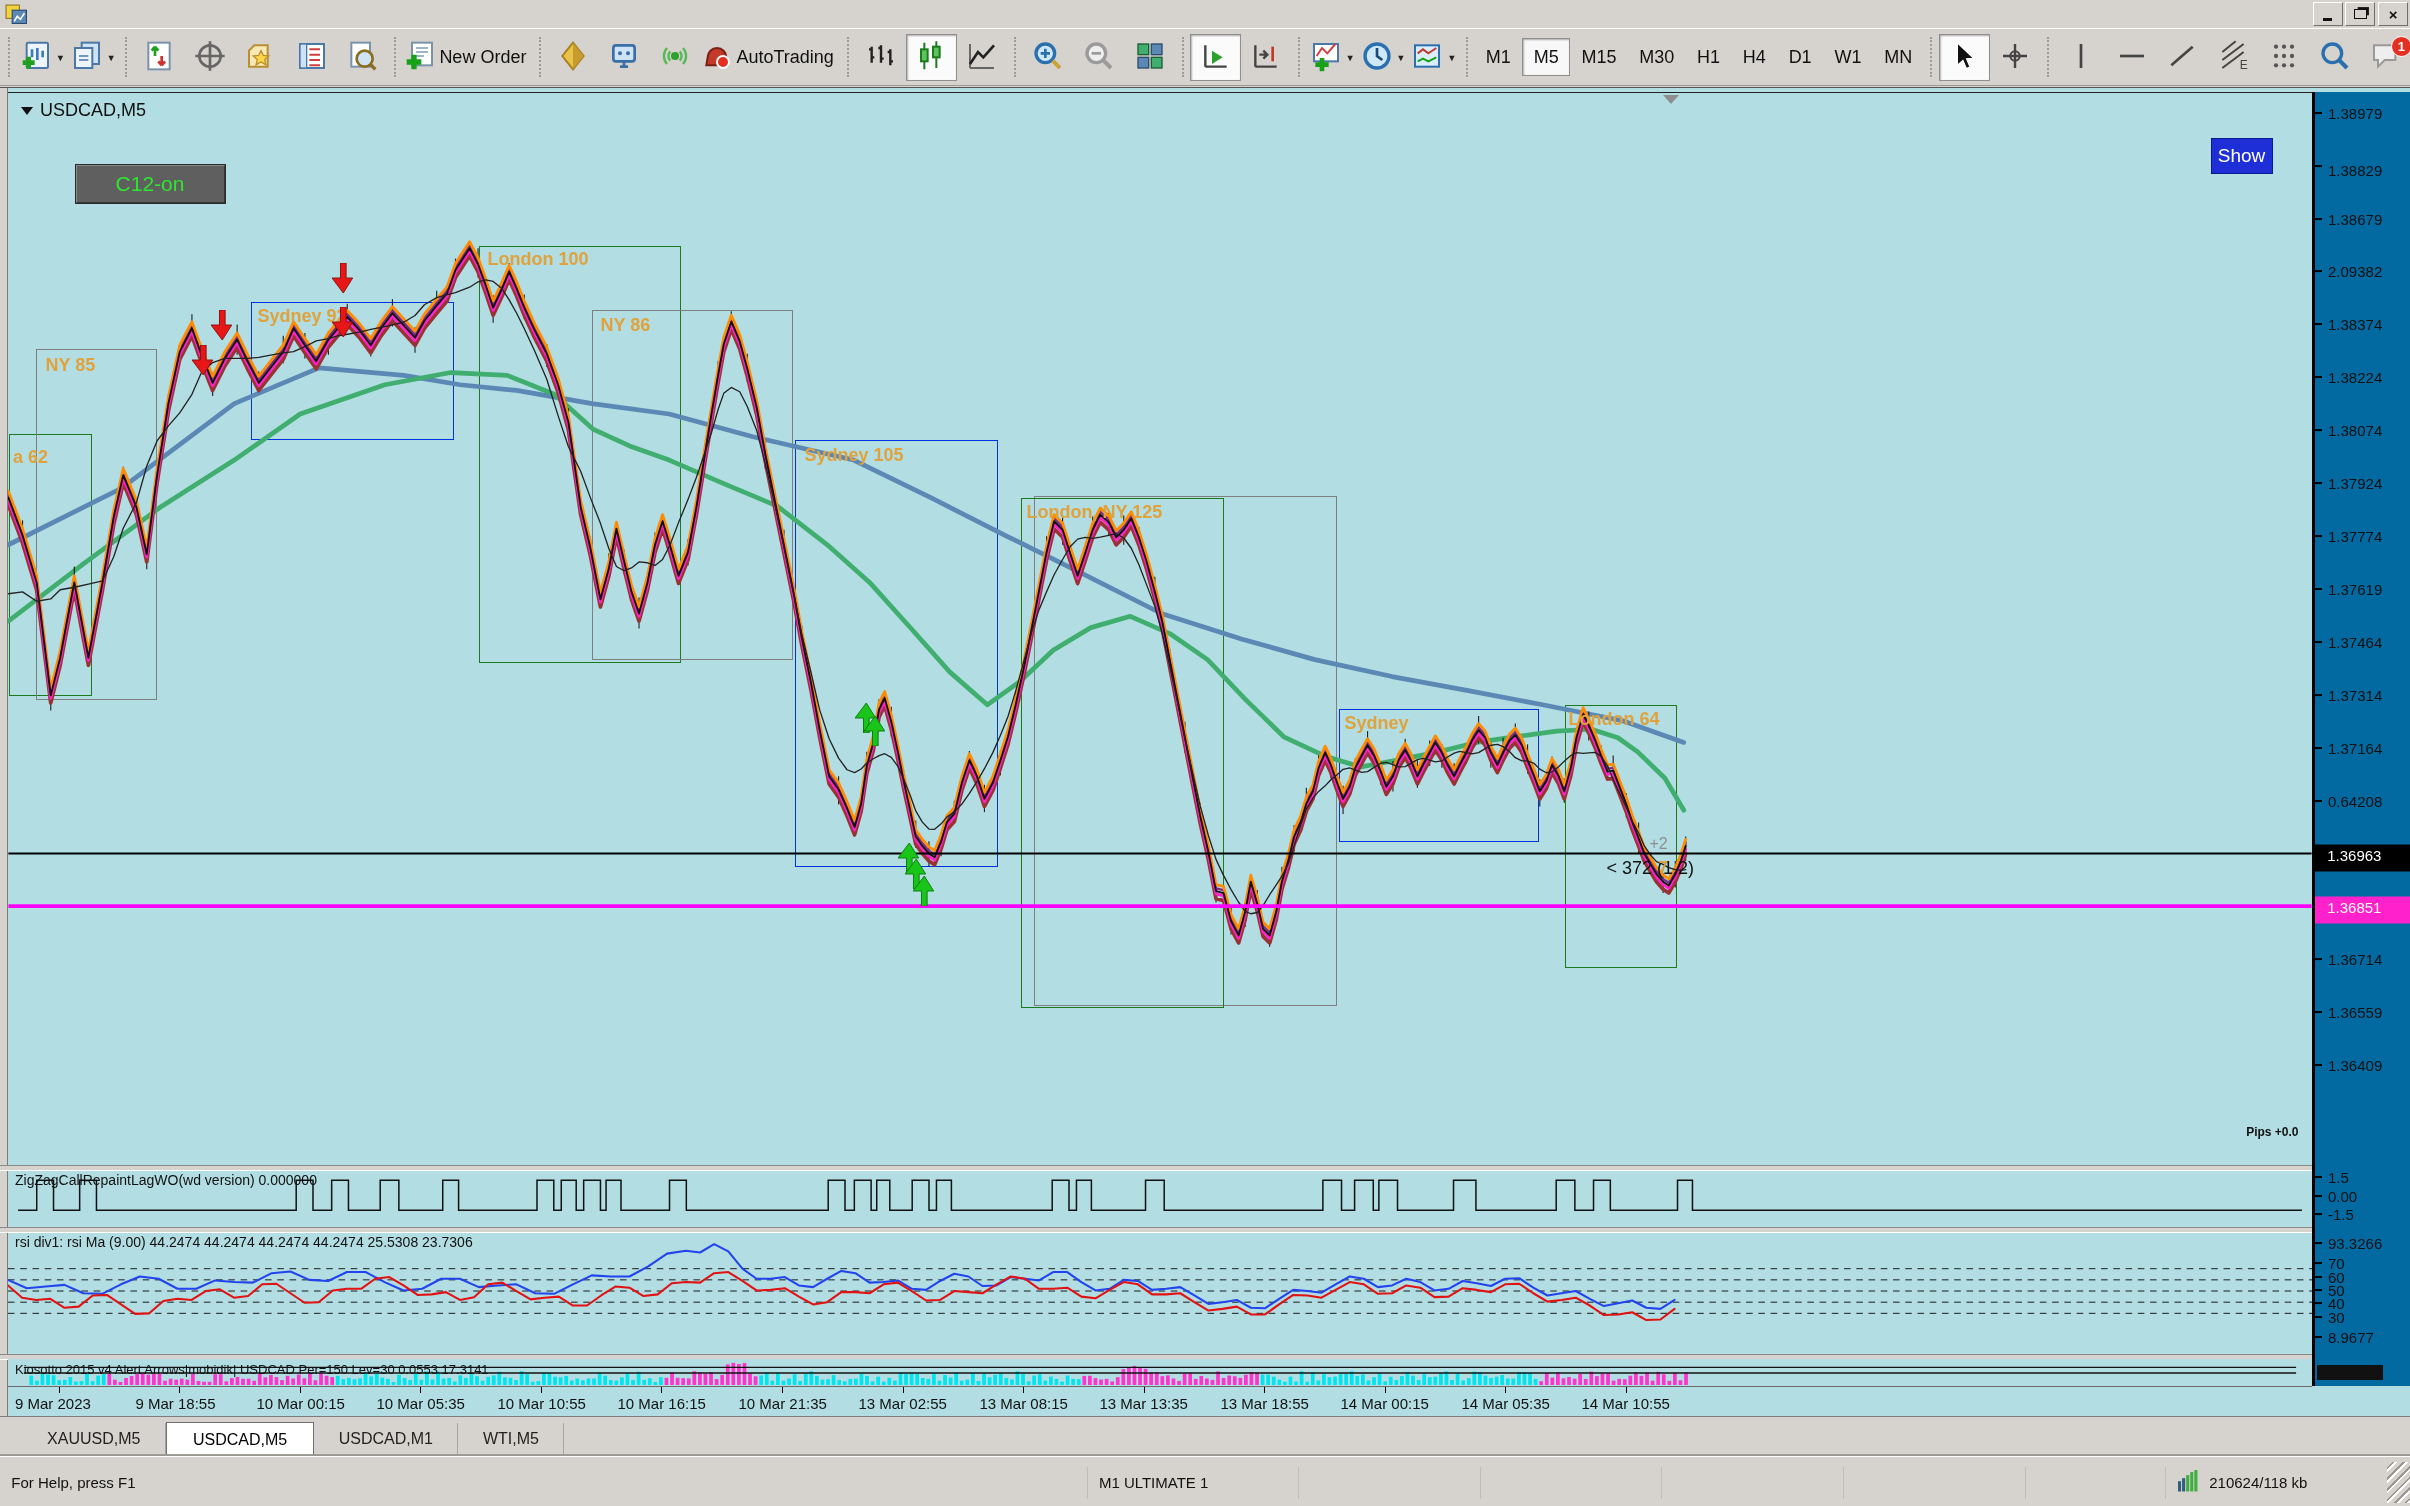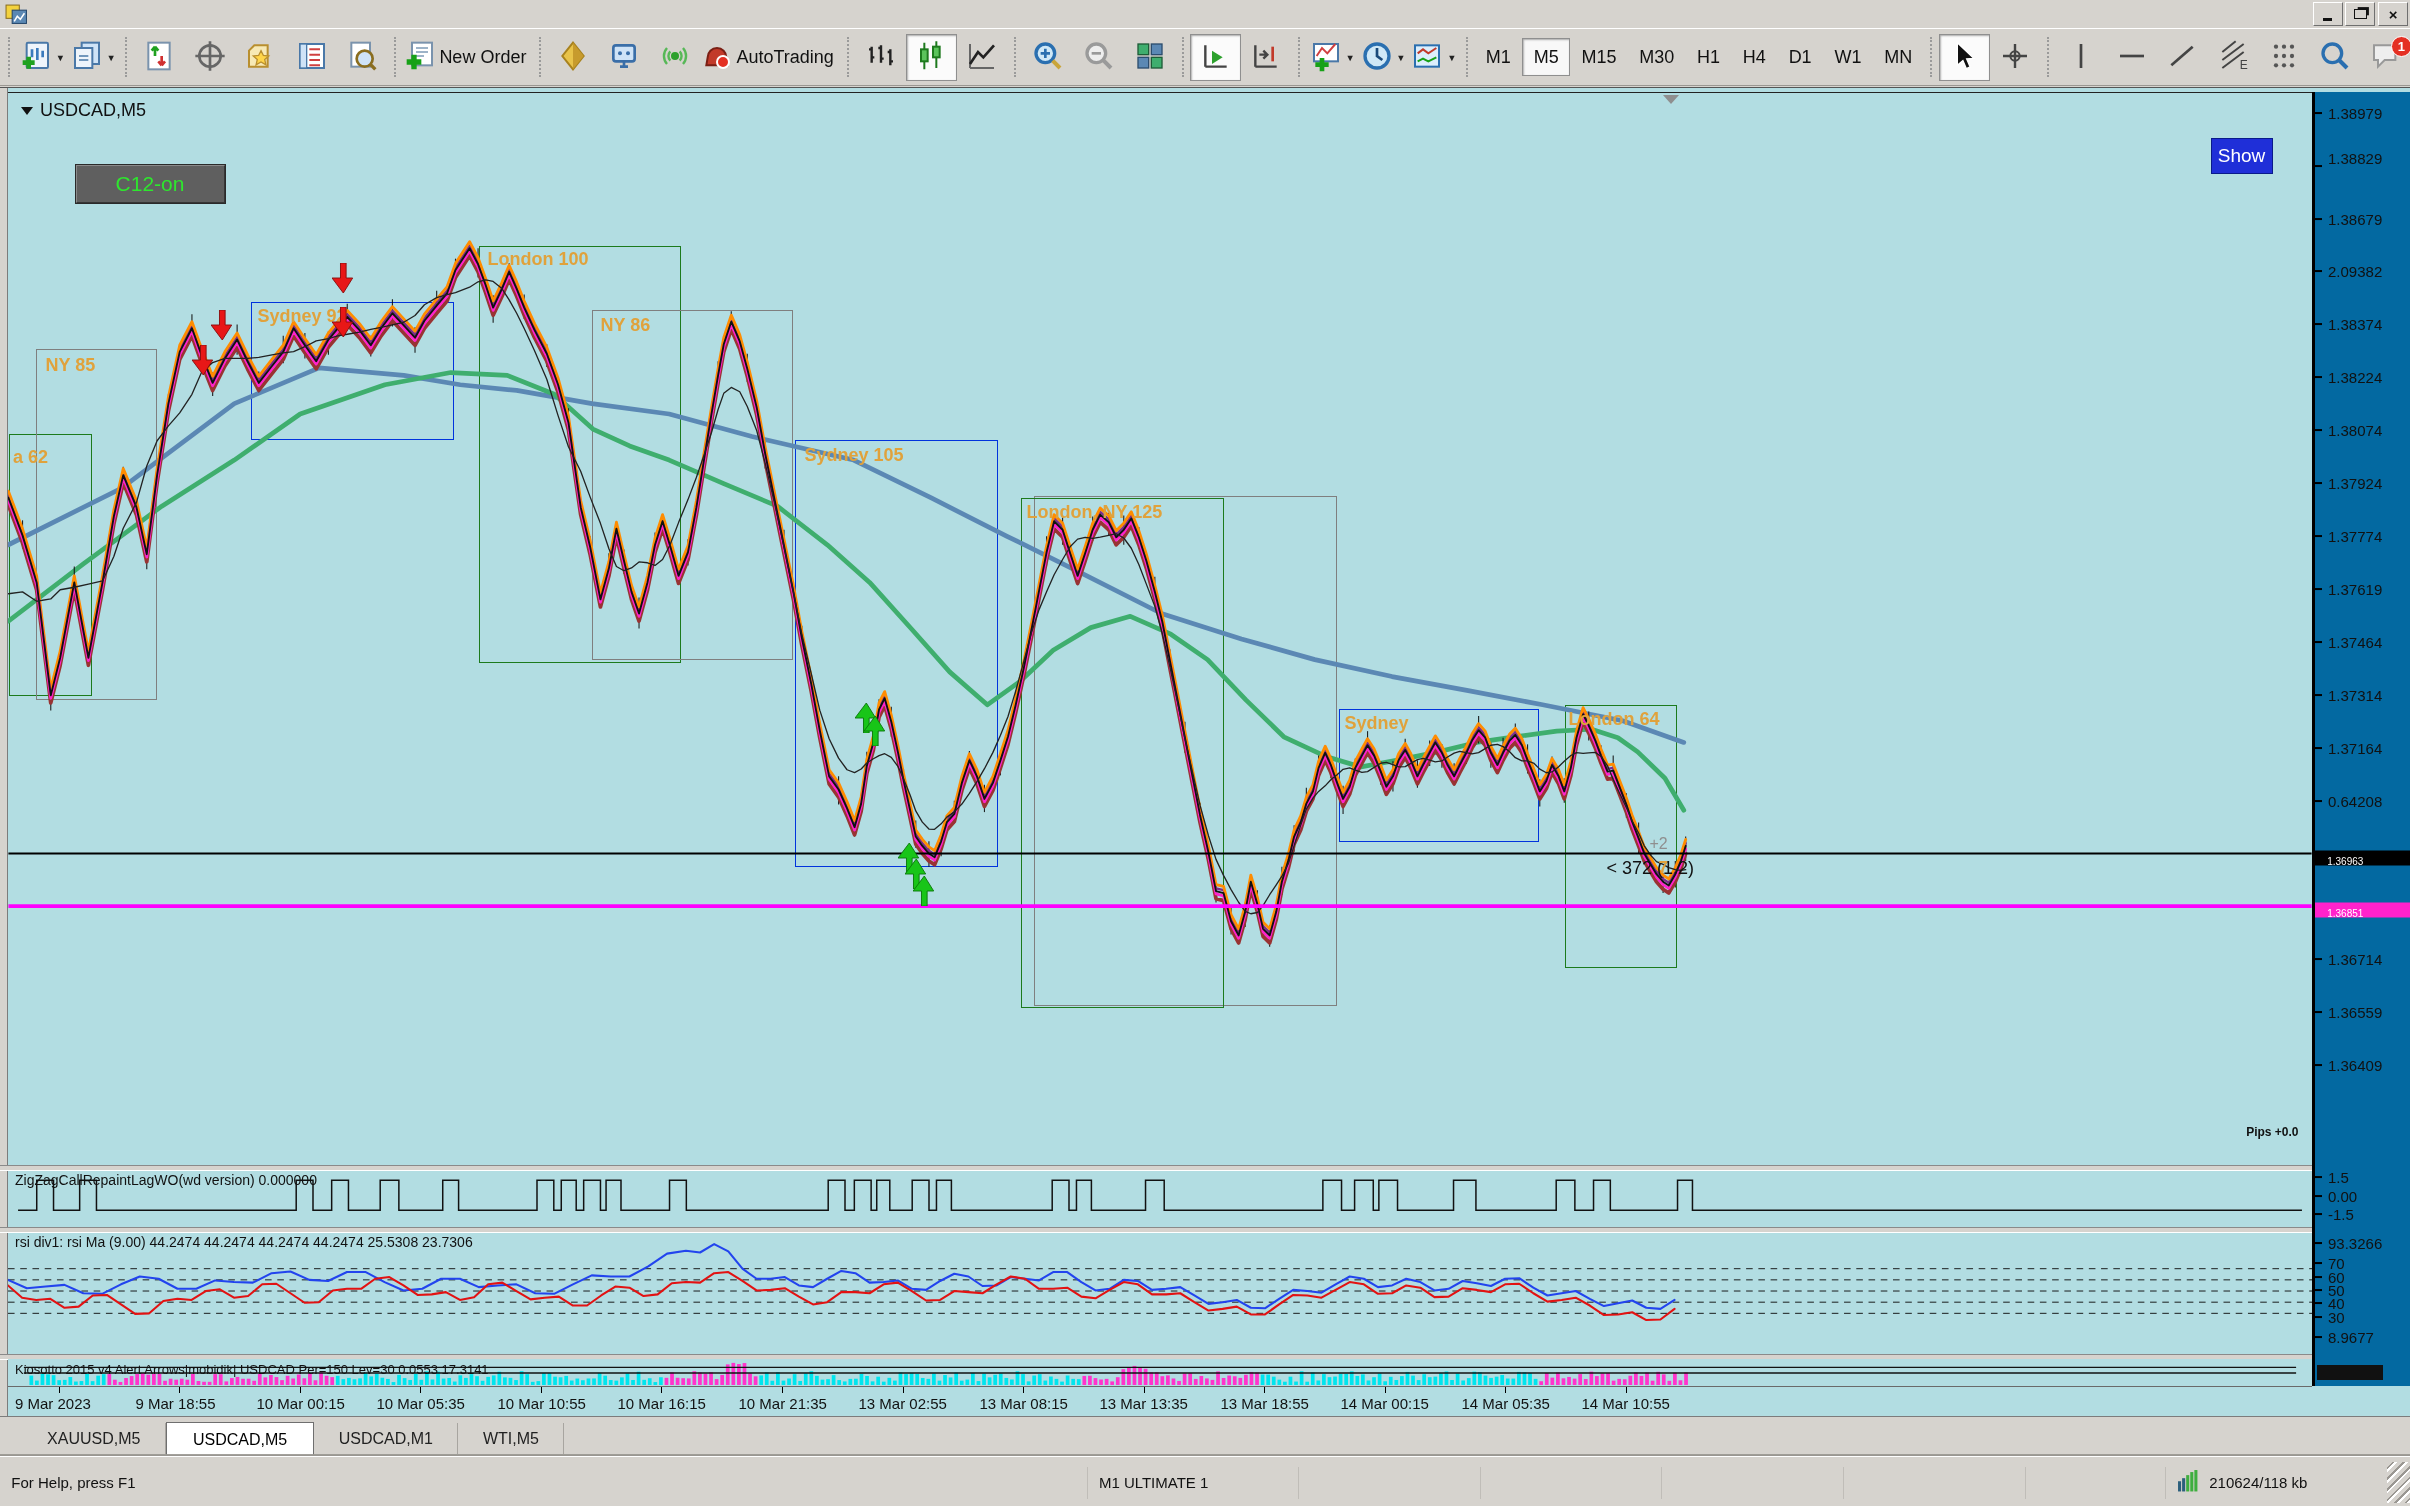--- a/index.html
+++ b/index.html
@@ -30,21 +30,21 @@
   #win-edge{position:absolute;left:0;top:0;width:7.5px;height:1330px;background:#d6d3ce;border-right:1.9px solid #7c7c7c;box-sizing:border-box;}
   #main-pane{position:absolute;left:7.5px;top:3.8px;width:2304px;height:1073px;background:#b2dde2;overflow:hidden;border-top:0.9px solid #222;}
   #main-svg{position:absolute;left:0;top:0;}
   .pane-sep{position:absolute;left:0;width:2411px;height:5.6px;background:#d6d3ce;border-top:0.9px solid #8a8a8a;border-bottom:0.9px solid #fff;box-sizing:border-box;}
   .ind-pane{position:absolute;left:7.5px;width:2304px;background:#b2dde2;overflow:hidden;}
   .ind-label{position:absolute;left:7.5px;top:0.9px;font-size:14px;color:#111;white-space:nowrap;z-index:5;}
   
   #price-axis{position:absolute;left:2312px;top:3.8px;width:99px;height:1294px;background:#0369a1;border-left:3.8px solid #000;box-sizing:border-box;}
   .ptick{position:absolute;left:13px;transform:translateY(-50%);font-size:15px;white-space:nowrap;}
   .ptick-mark{position:absolute;left:0;width:6.6px;height:1.9px;background:#000;transform:translateY(-50%);}
-  .pbox{position:absolute;left:0;width:95px;height:15px;transform:translateY(-50%);color:#fff;font-size:10px;line-height:22.6px;padding-left:12.2px;box-sizing:border-box;}
+  .pbox{position:absolute;left:0;width:95px;height:27px;transform:translateY(-50%);color:#fff;font-size:15px;line-height:22.6px;padding-left:12.2px;box-sizing:border-box;}
   #kio-blob{position:absolute;left:1.9px;width:66px;height:15px;background:#111;}
   
   #time-axis{position:absolute;left:7.5px;top:1298px;width:2304px;height:32px;background:#b2dde2;border-top:0.9px solid #6a6a6a;}
   .tlabel{position:absolute;top:7.5px;font-size:15px;white-space:nowrap;}
   .ttick{position:absolute;top:0;width:1.9px;height:5.6px;background:#000;}
   
   .session-box{position:absolute;box-sizing:border-box;border-style:solid;border-width:1.9px;background:transparent;}
   .session-label{position:absolute;font-size:18px;font-weight:bold;color:#e0a23c;white-space:nowrap;z-index:4;}
   #symbol-label{position:absolute;left:13px;top:7.5px;display:flex;align-items:center;gap:7.5px;font-size:18px;z-index:6;}
   #symbol-tri{width:0;height:0;border-left:6.6px solid transparent;border-right:6.6px solid transparent;border-top:8.5px solid #111;}
@@ -883,21 +883,21 @@
         <div class="ttick" style="left: 1377px;"></div>
         <div class="tlabel" style="left: 1454px;">14 Mar 05:35</div>
         <div class="ttick" style="left: 1497px;"></div>
         <div class="tlabel" style="left: 1574px;">14 Mar 10:55</div>
         <div class="ttick" style="left: 1618px;"></div>
       </div>
     <div id="price-axis">
         <div class="ptick-mark" style="top: 21px;"></div>
         <div class="ptick" style="top: 21px;">1.38979</div>
         <div class="ptick-mark" style="top: 74px;"></div>
-        <div class="ptick" style="top: 66px; text-align: center;">1.38829</div>
+        <div class="ptick" style="top: 78px; text-align: center;">1.38829</div>
         <div class="ptick-mark" style="top: 127px;"></div>
         <div class="ptick" style="top: 127px;">1.38679</div>
         <div class="ptick-mark" style="top: 179px;"></div>
         <div class="ptick" style="top: 179px;">2.09382</div>
         <div class="ptick-mark" style="top: 232px;"></div>
         <div class="ptick" style="top: 232px;">1.38374</div>
         <div class="ptick-mark" style="top: 285px;"></div>
         <div class="ptick" style="top: 285px;">1.38224</div>
         <div class="ptick-mark" style="top: 338px;"></div>
         <div class="ptick" style="top: 338px;">1.38074</div>

